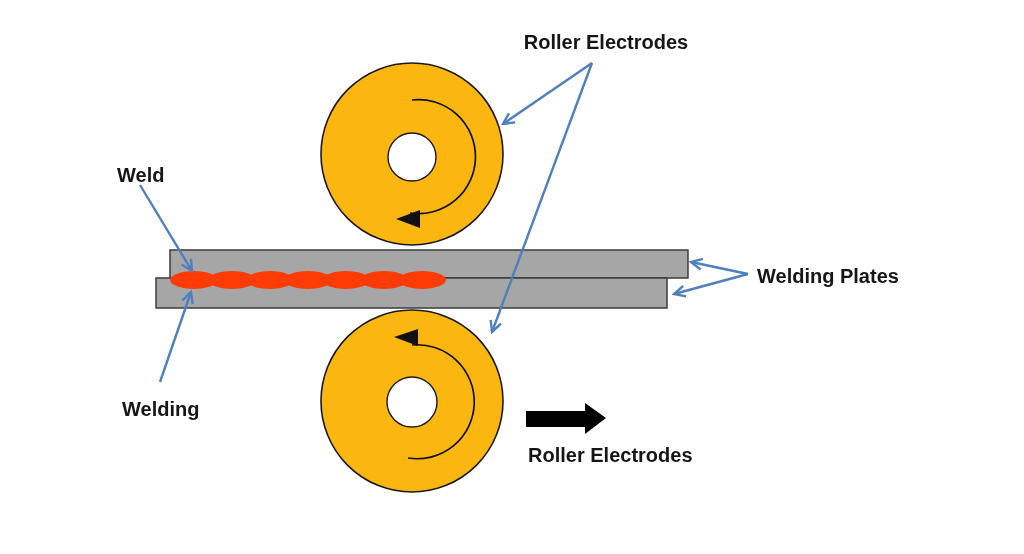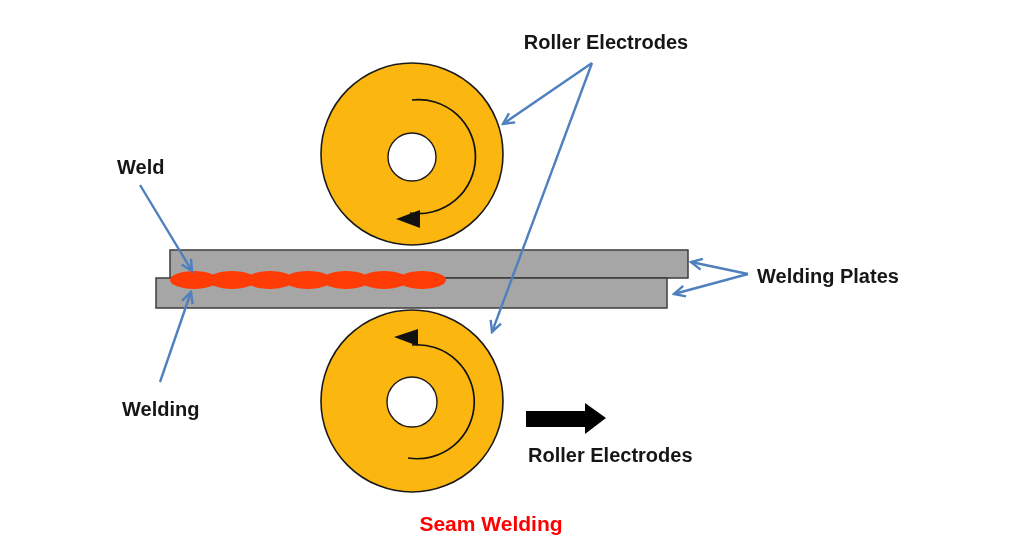--- a/index.html
+++ b/index.html
@@ -74,24 +74,23 @@
     <line class="leader" x1="140" y1="185" x2="192" y2="271" marker-end="url(#varrow)"></line>
     <line class="leader" x1="160" y1="382" x2="191" y2="292" marker-end="url(#varrow)"></line>
     <line class="leader" x1="748" y1="274" x2="691" y2="262" marker-end="url(#varrow)"></line>
     <line class="leader" x1="748" y1="274" x2="674" y2="294" marker-end="url(#varrow)"></line>
 
     <polygon class="dir-arrow" points="526,411 585,411 585,403 606,418 585,434 585,427 526,427"></polygon>
   </svg>
 
   <div class="lbl centered" style="left:606px;top:31px;">Roller Electrodes</div>
 
-  <div class="lbl" style="left:117px;top:156px;text-align:right;">Weld</div>
+  <div class="lbl" style="left:117px;top:164px;text-align:right;">Weld</div>
 
   <div class="lbl" style="left:122px;top:398px;">Welding</div>
 
   <div class="lbl" style="left:757px;top:265px;">Welding Plates</div>
 
 
   <div class="lbl" style="left:528px;top:444px;">Roller Electrodes</div>
 
-  <div class="lbl caption centered" style="left:491px;top:512px;">Seam Welding</div>
 
 </div>
 
 </body></html>

